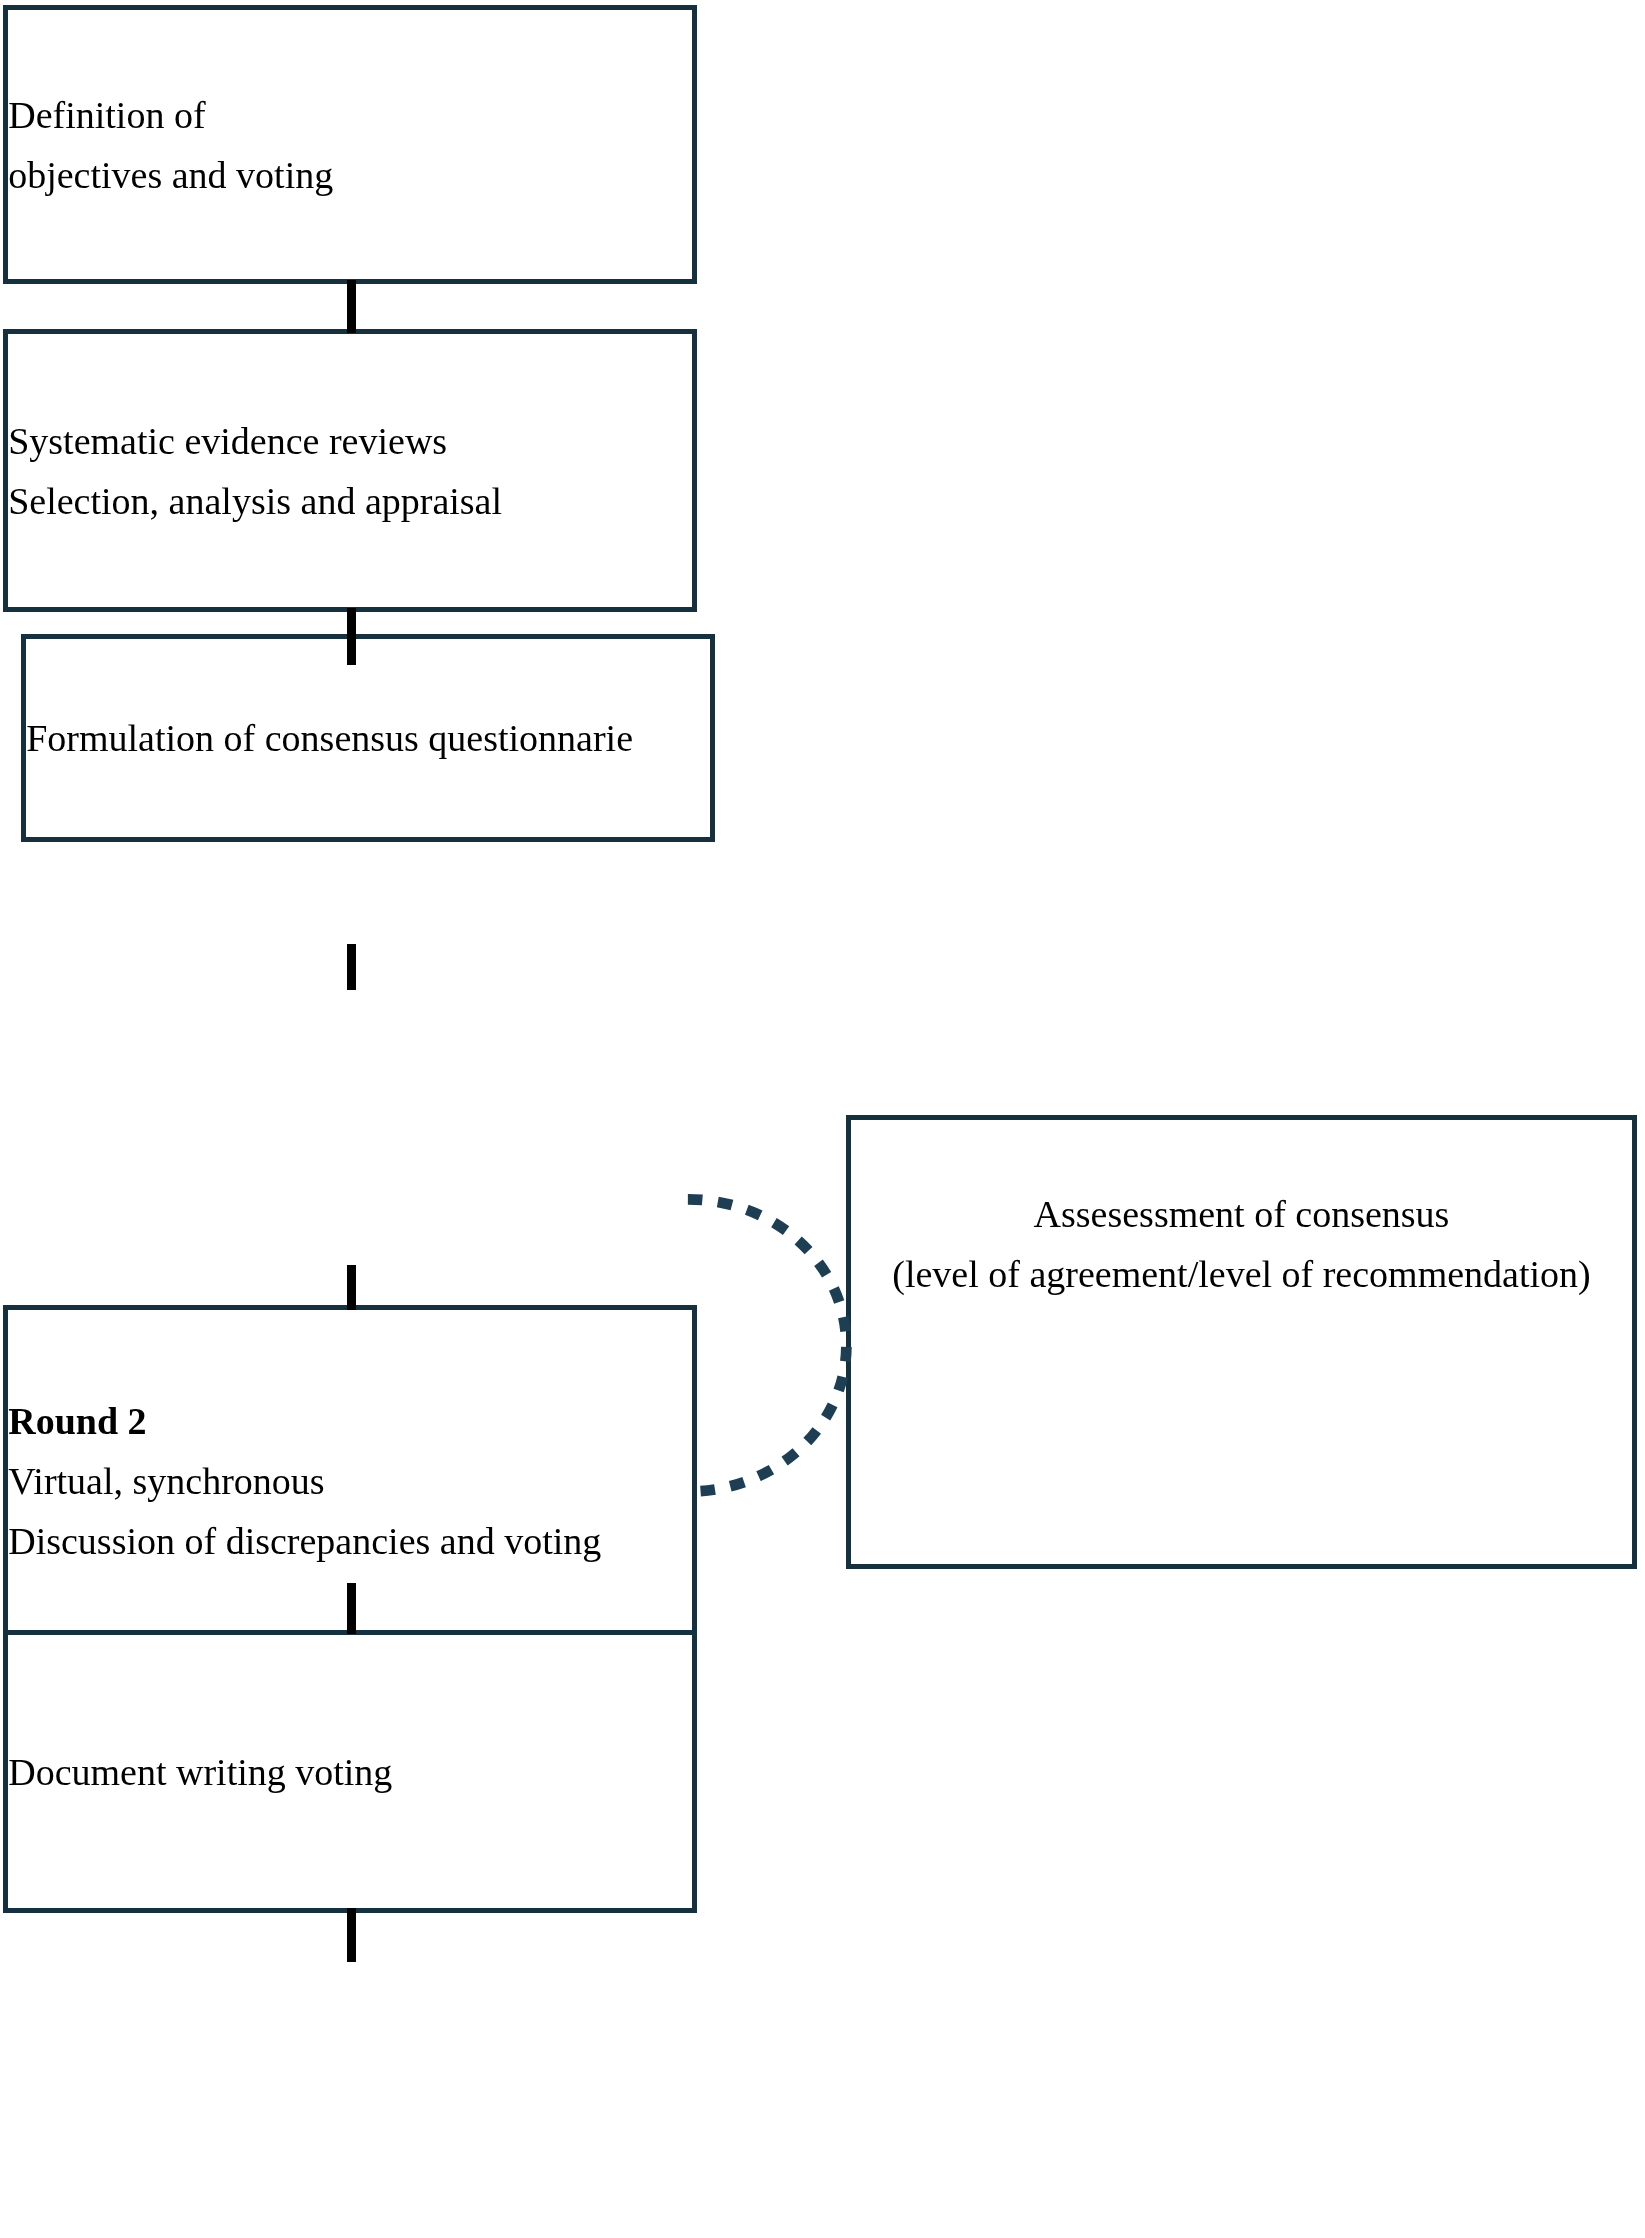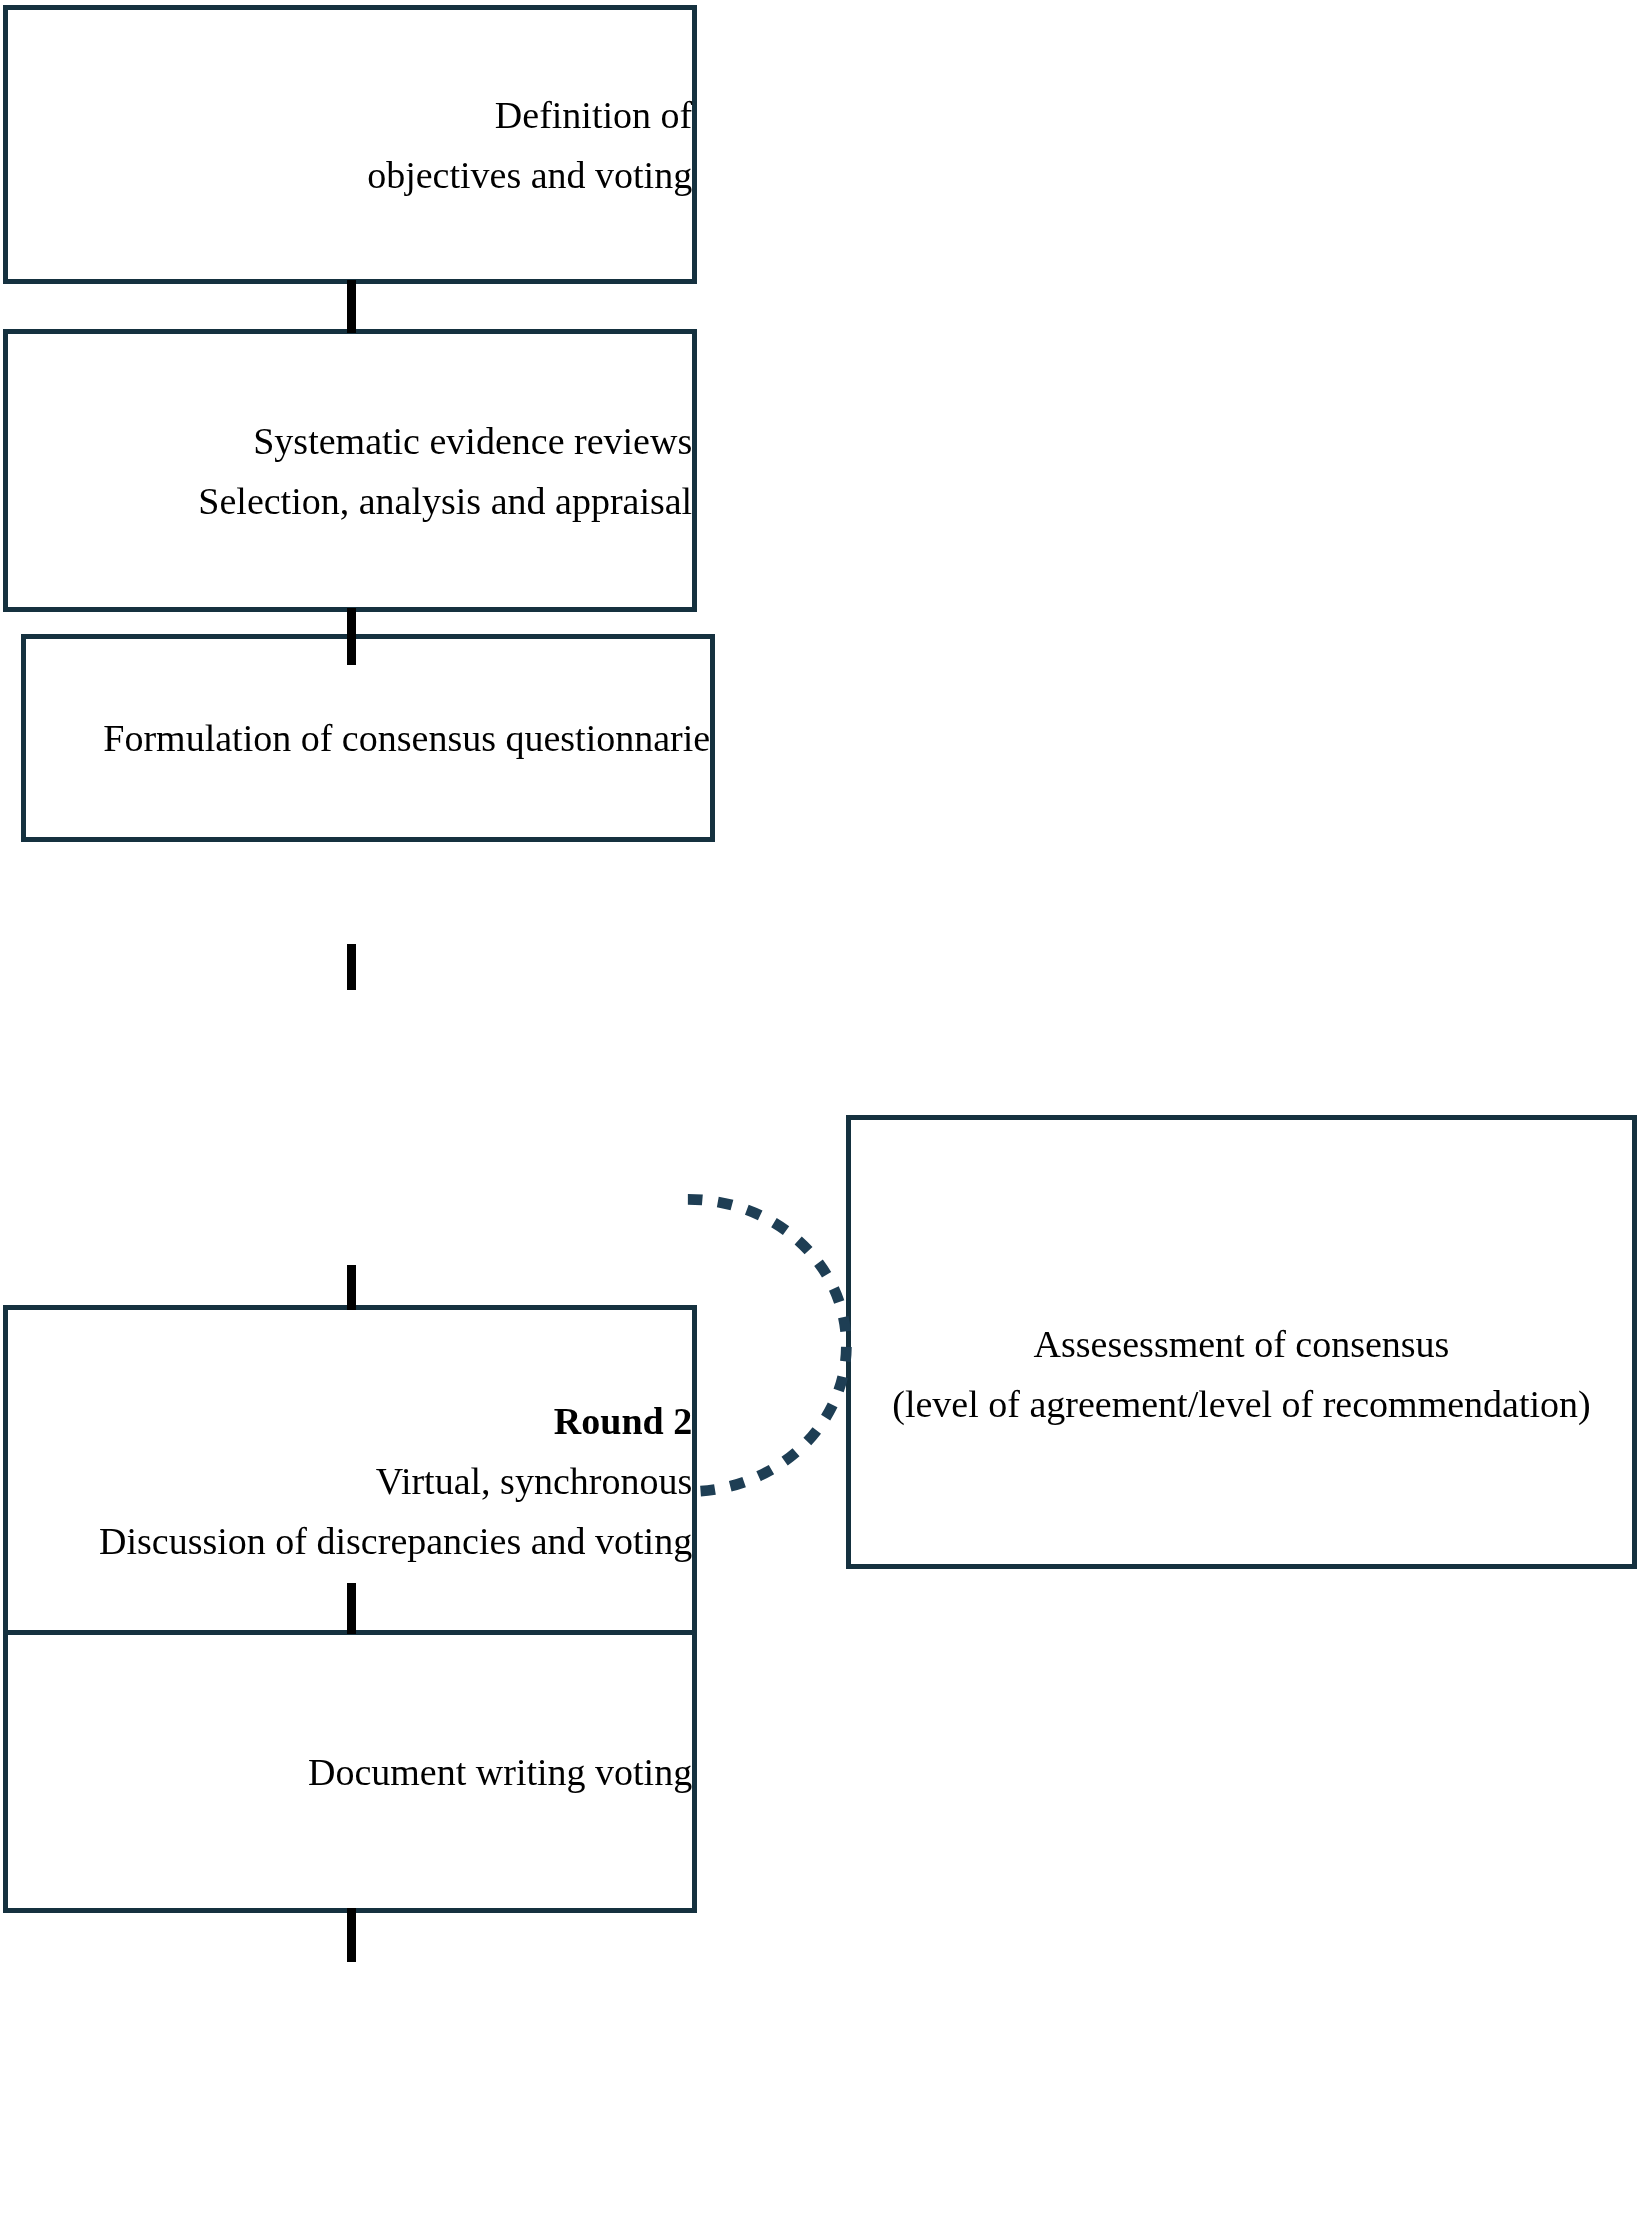--- a/index.html
+++ b/index.html
@@ -18,21 +18,21 @@
   }
   .flow-box {
     position: absolute;
     left: 3.2px;
     width: 694px;
     box-sizing: border-box;
     border: 5.9px solid var(--border, #15313f);
     background: #ffffff;
     display: flex;
     flex-direction: column;
-    align-items: flex-end;
+    align-items: flex-start;
     justify-content: center;
     text-align: center;
     z-index: 2;
   }
   .flow-line {
     font-size: 38px;
     line-height: 60px;
     white-space: nowrap;
   }
   .flow-title {
@@ -53,21 +53,21 @@
     left: 846px;
     top: 1115px;
     width: 791px;
     height: 454px;
     box-sizing: border-box;
     border: 5.4px solid var(--border, #15313f);
     background: #ffffff;
     display: flex;
     flex-direction: column;
     align-items: center;
-    justify-content: center;
+    justify-content: flex-start;
     padding-top: 64px;
     text-align: center;
     z-index: 2;
   }
   .arc-overlay {
     position: absolute;
     left: 0;
     top: 0;
     width: 1646px;
     height: 2239px;

